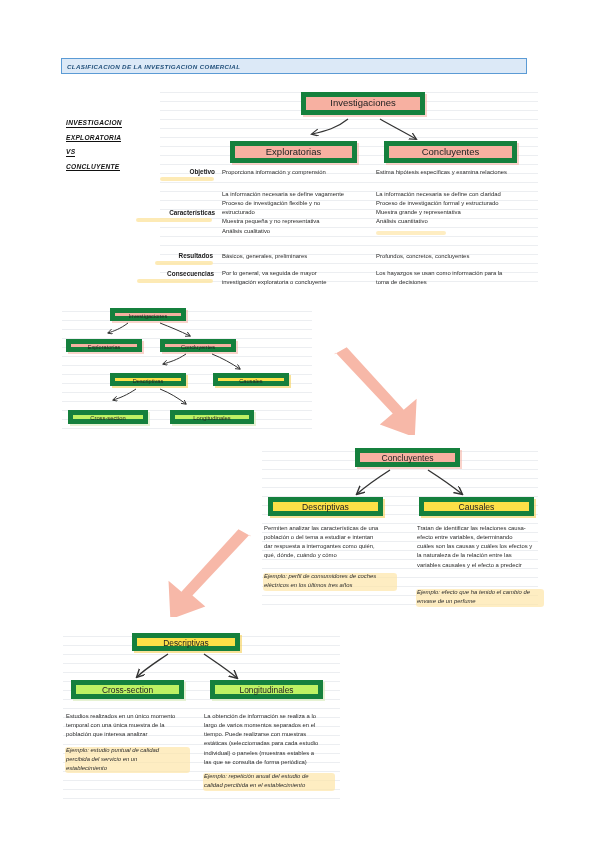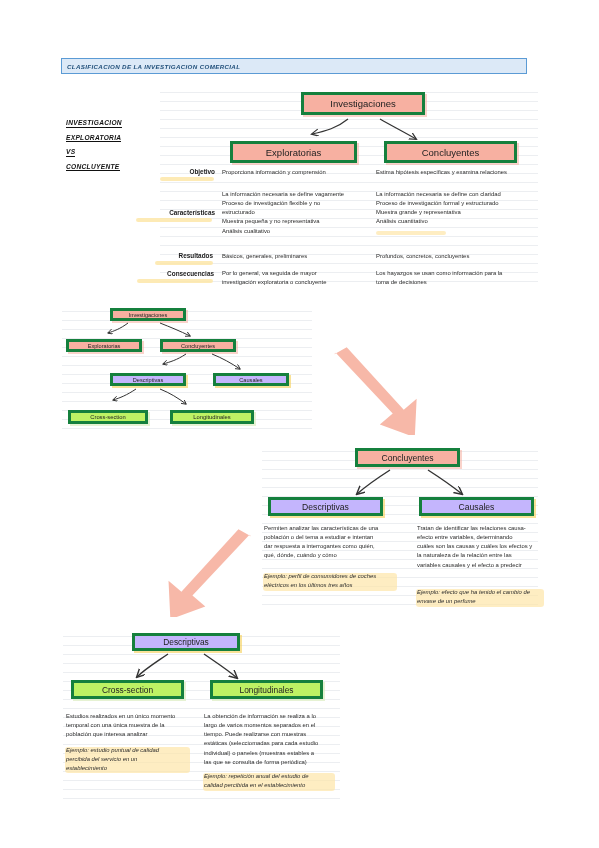--- a/index.html
+++ b/index.html
@@ -33,27 +33,27 @@
   .panel{
     position:absolute;
     background:
       repeating-linear-gradient(to bottom,#ffffff 0px,#ffffff 8px,#eceef1 8px,#eceef1 9px),
       #fbfbfc;
   }
 
   
   .nbox{
     position:absolute;box-sizing:border-box;
-    border:3px solid #15803d;
-    display:flex;align-items:center;justify-content:center;
+    border:5px solid #15803d;
+    display:flex;align-items:flex-start;justify-content:center;
     text-align:center;color:#222;
     box-shadow:2px 2px 0 rgba(246,175,160,.55);
   }
   .nbox.pink{background:#f7b0a1;}
-  .nbox.yellow{background:#c4b5fd;box-shadow:2px 2px 0 rgba(245,206,84,.6);}
+  .nbox.yellow{background:#fde047;box-shadow:2px 2px 0 rgba(245,206,84,.6);}
   .nbox.green{background:#bef264;box-shadow:2px 2px 0 rgba(220,237,192,.7);}
 
   
   svg.ov{position:absolute;overflow:visible;pointer-events:none;}
 
   
   .tbl-label{
     position:absolute;font-size:6.4px;font-weight:bold;color:#1a1a1a;
     text-align:right;
   }

